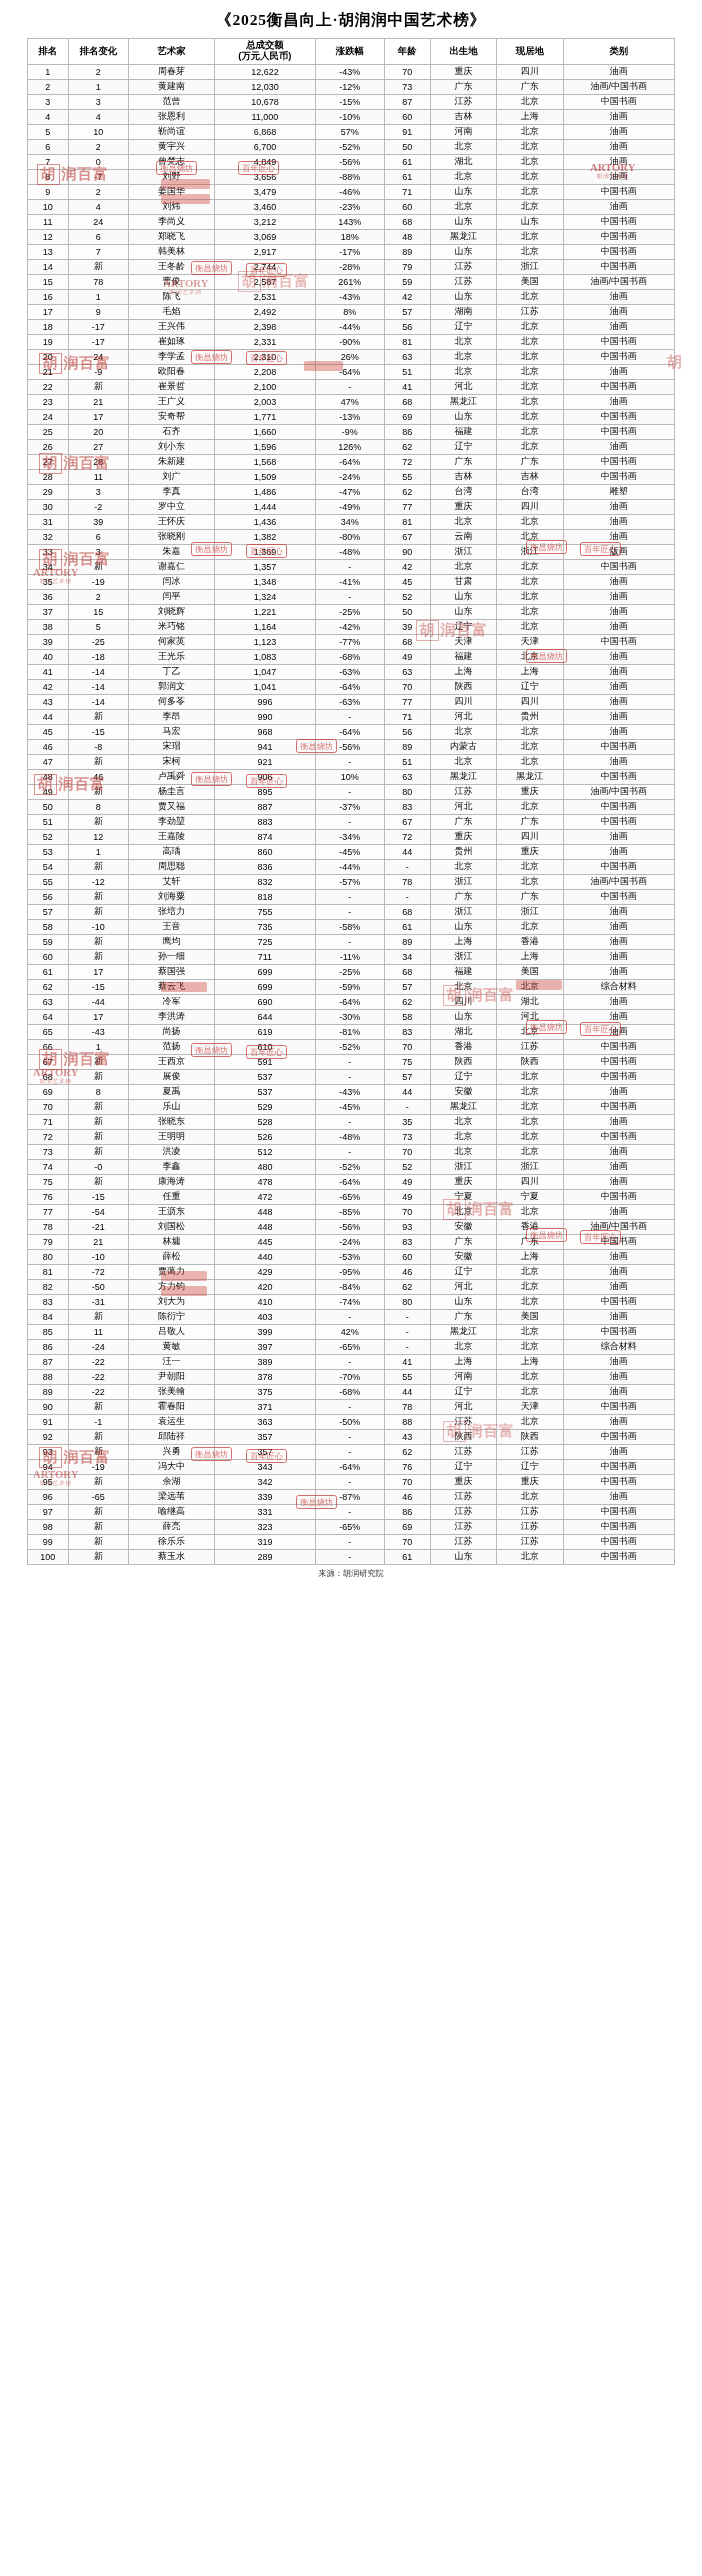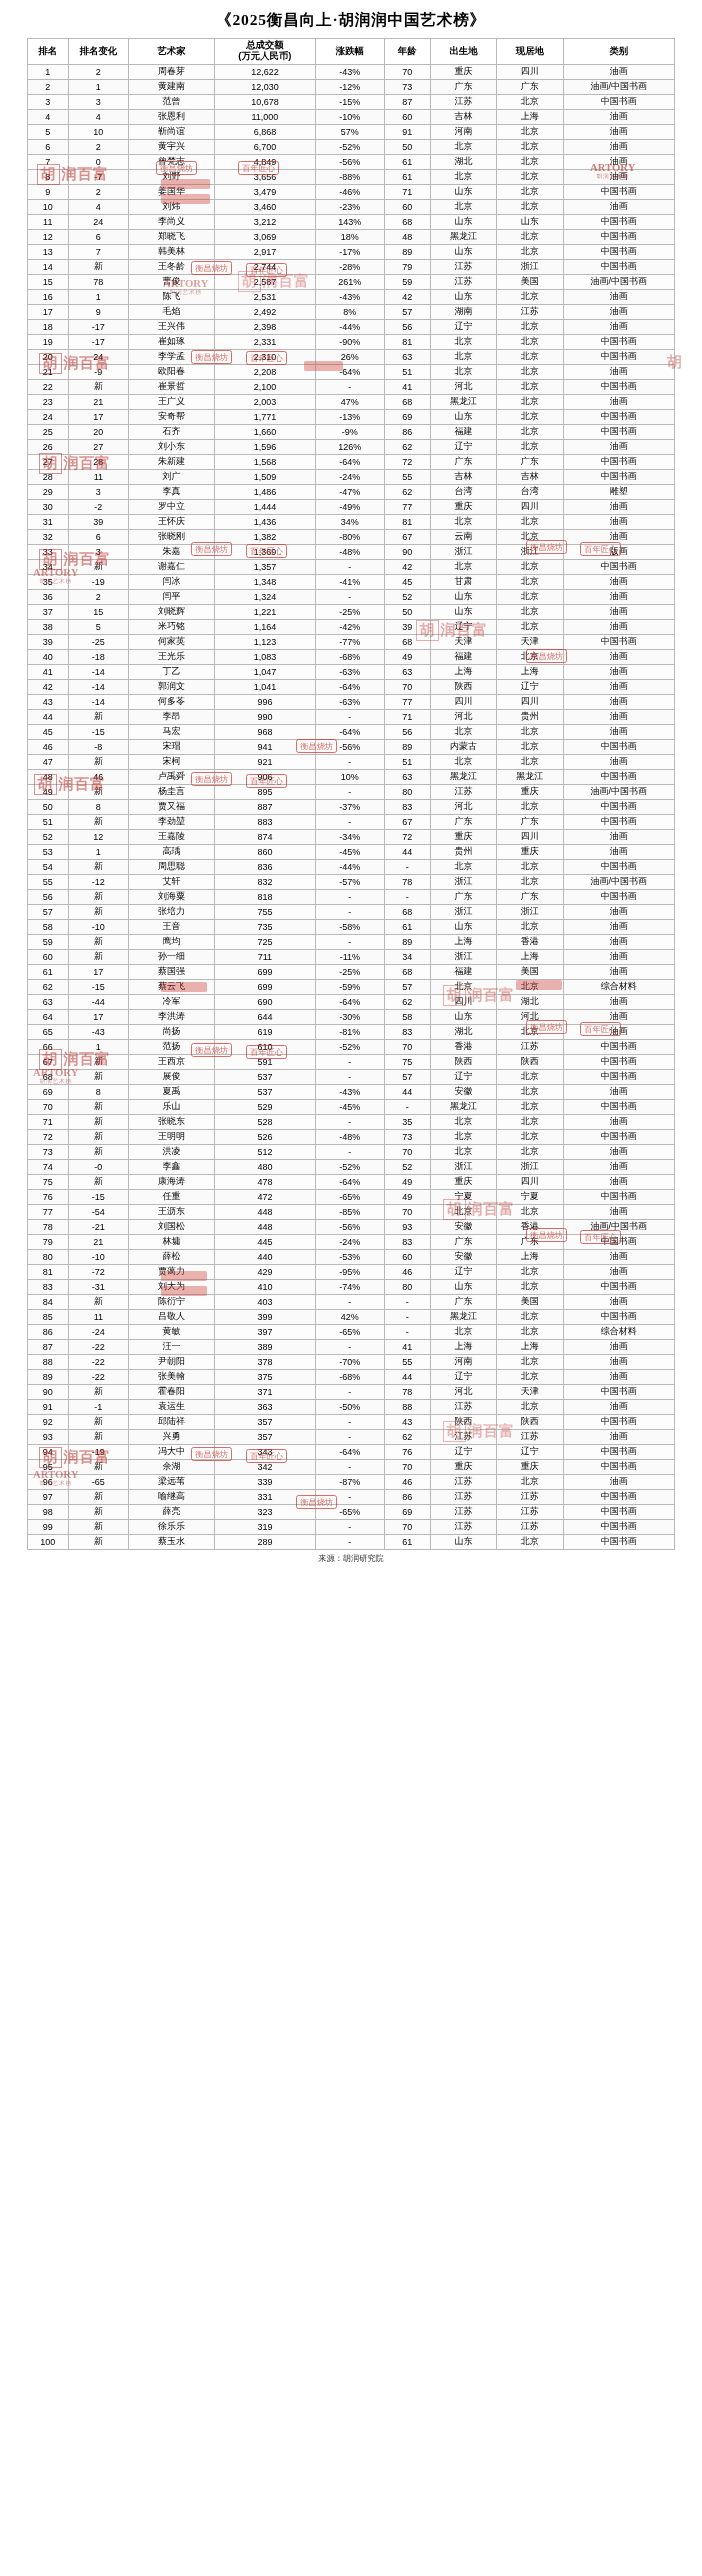--- a/index.html
+++ b/index.html
@@ -1025,20 +1025,31 @@
           <td>-72</td>
           <td class="name">贾蔼力</td>
           <td class="amount">429</td>
           <td class="chg">-95%</td>
           <td>46</td>
           <td>辽宁</td>
           <td>北京</td>
           <td>油画</td>
         </tr>
         <tr>
+          <td>82</td>
+          <td>-50</td>
+          <td class="name">方力钧</td>
+          <td class="amount">420</td>
+          <td class="chg">-84%</td>
+          <td>62</td>
+          <td>河北</td>
+          <td>北京</td>
+          <td>油画</td>
+        </tr>
+        <tr>
           <td>83</td>
           <td>-31</td>
           <td class="name">刘大为</td>
           <td class="amount">410</td>
           <td class="chg">-74%</td>
           <td>80</td>
           <td>山东</td>
           <td>北京</td>
           <td>中国书画</td>
         </tr>

